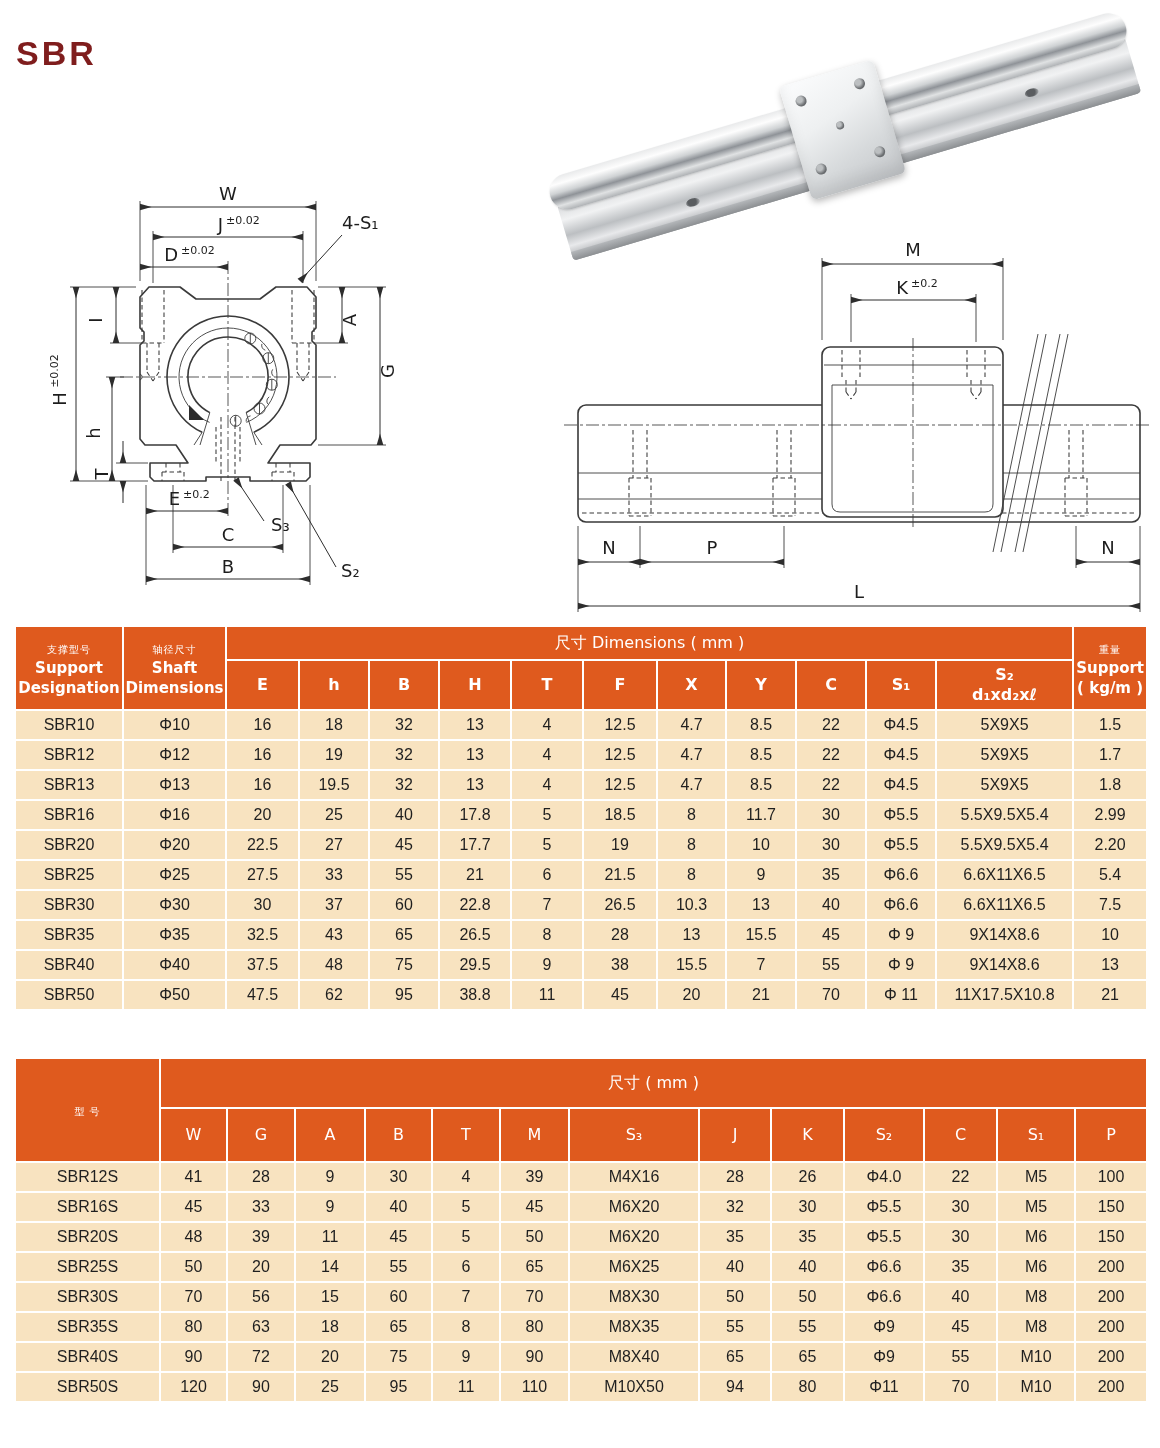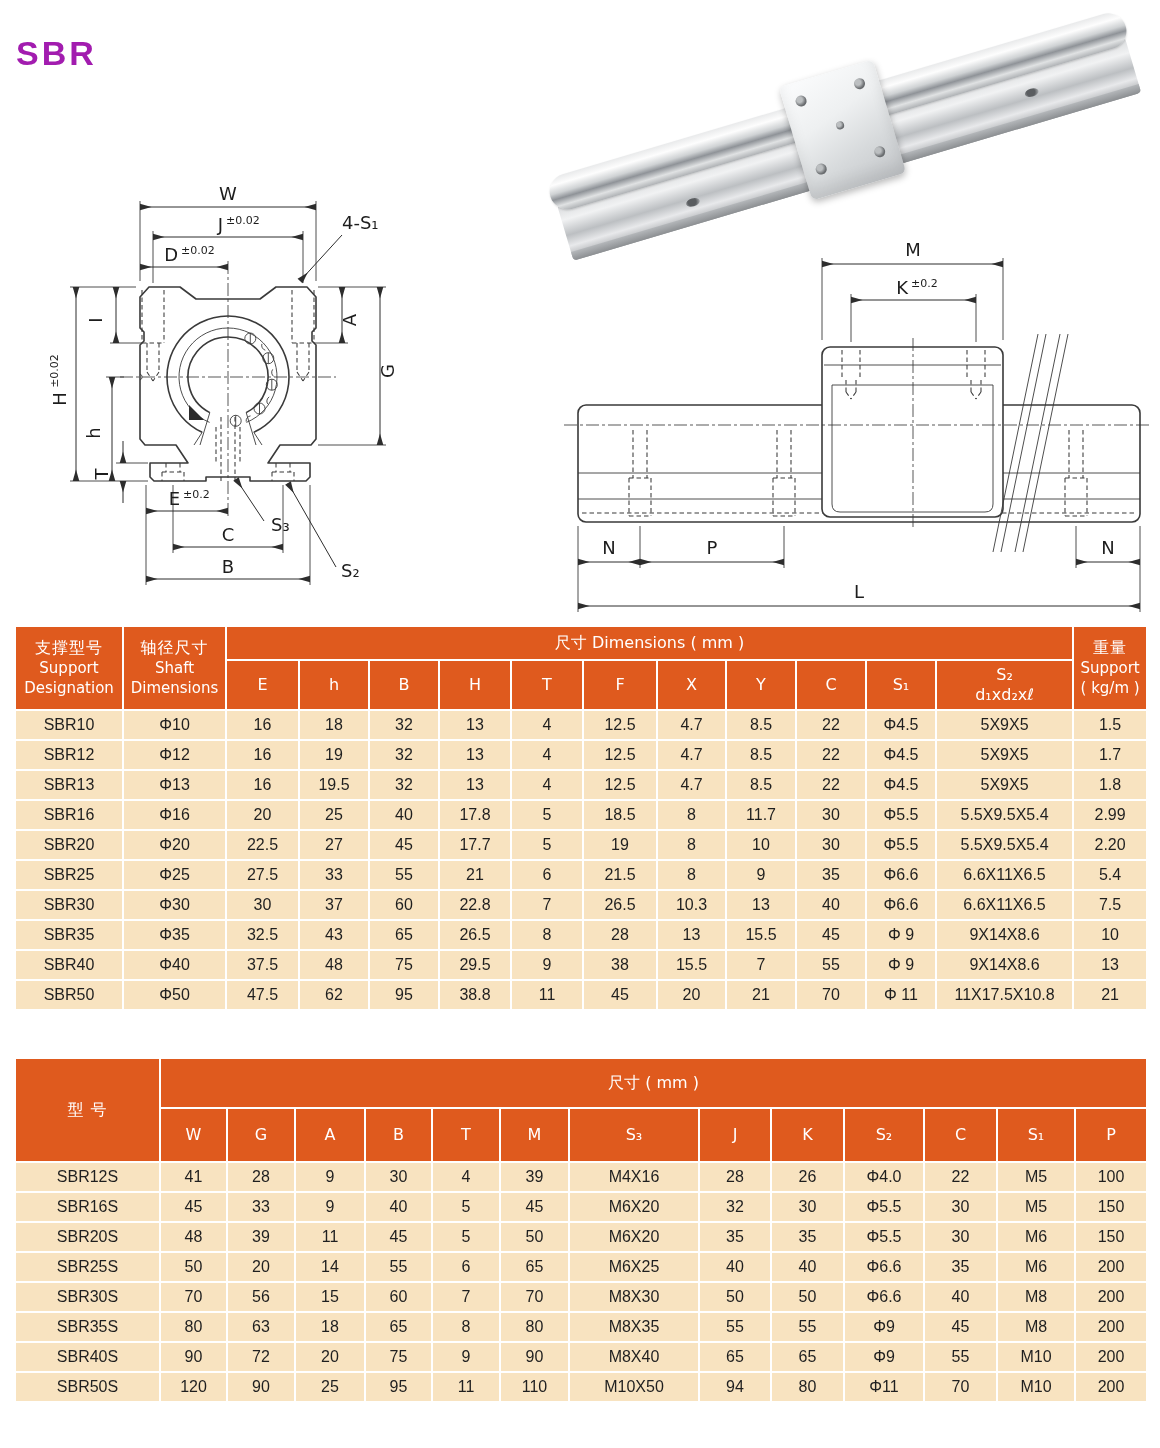--- a/index.html
+++ b/index.html
@@ -3,21 +3,21 @@
 <meta charset="utf-8">
 <style>
   html,body{margin:0;padding:0;}
   body{
     width:1160px;height:1448px;position:relative;background:#ffffff;
     font-family:"Liberation Sans","DejaVu Sans",sans-serif;overflow:hidden;
   }
   
   .title{
     position:absolute;left:16px;top:34px;
-    font-size:34px;font-weight:bold;letter-spacing:3px;color:#a21caf;
+    font-size:34px;font-weight:bold;letter-spacing:3px;color:#7f1d1d;
   }
   
   .photo{position:absolute;left:540px;top:0;width:620px;height:255px;}
   .rail-group{
     position:absolute;left:8px;top:92px;width:600px;height:106px;
     transform:rotate(-16.5deg);
   }
   .shaft{
     position:absolute;left:0;top:0;width:600px;height:36px;border-radius:18px;
     background:linear-gradient(180deg,#e9eaeb 0%,#fdfdfd 22%,#cfd2d4 46%,#8f9398 62%,#e0e2e3 82%,#aeb1b4 100%);
@@ -65,22 +65,22 @@
   #table2{top:1057px;}
   th,td{border:2px solid #ffffff;text-align:center;vertical-align:middle;padding:0;}
   th{
     background:#DF5A1E;color:#ffffff;font-weight:normal;
     font-family:"DejaVu Sans","Liberation Sans",sans-serif;font-size:16px;line-height:1.25;
   }
   td{
     background:#F8E3C0;color:#1f1f1f;
     font-family:"Liberation Sans","DejaVu Sans",sans-serif;font-size:16px;height:28px;
   }
-  .pre{white-space:pre-line;}
-  .zh{font-size:16px;letter-spacing:1px;}
+  .pre{white-space:pre-line;font-weight:bold;}
+  .zh{font-size:10px;letter-spacing:1px;}
   .en{font-size:15px;}
   #table1 .tier1{height:34px;}
   #table1 .tier2{height:50px;}
   #table2 .tier1{height:50px;}
   #table2 .tier2{height:54px;}
 </style>
 </head>
 <body>
 
 <div class="title">SBR</div>

